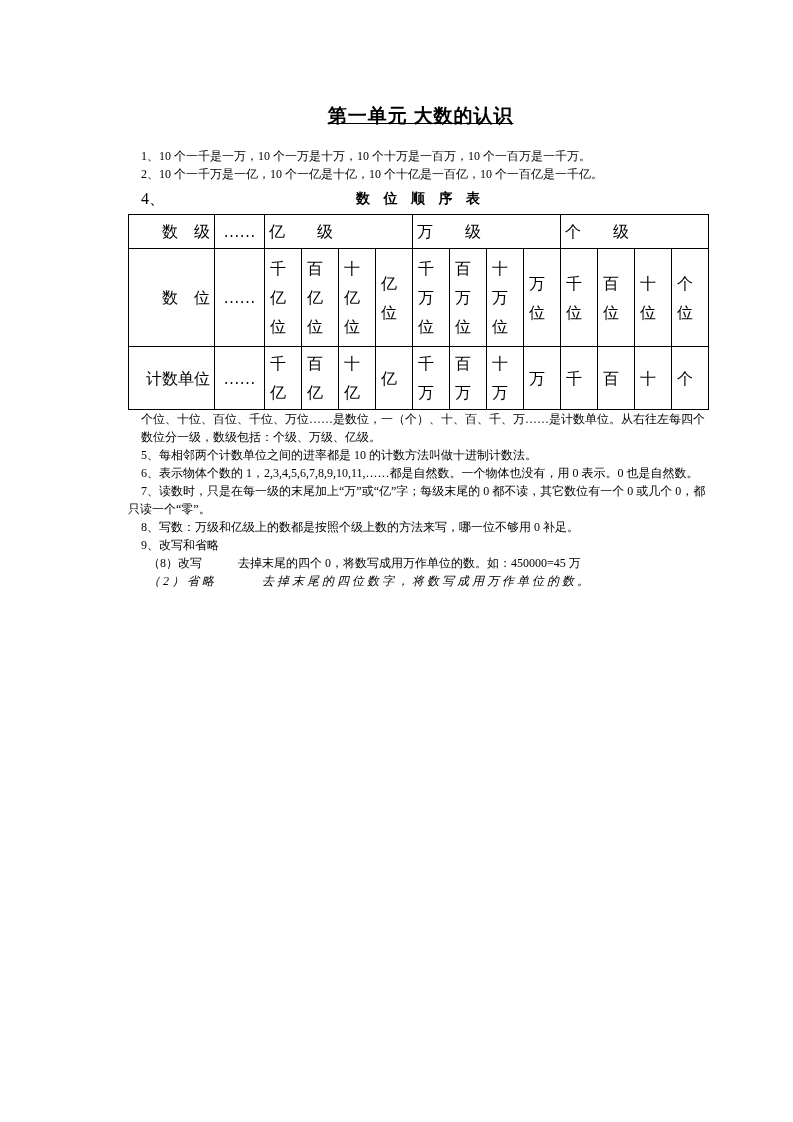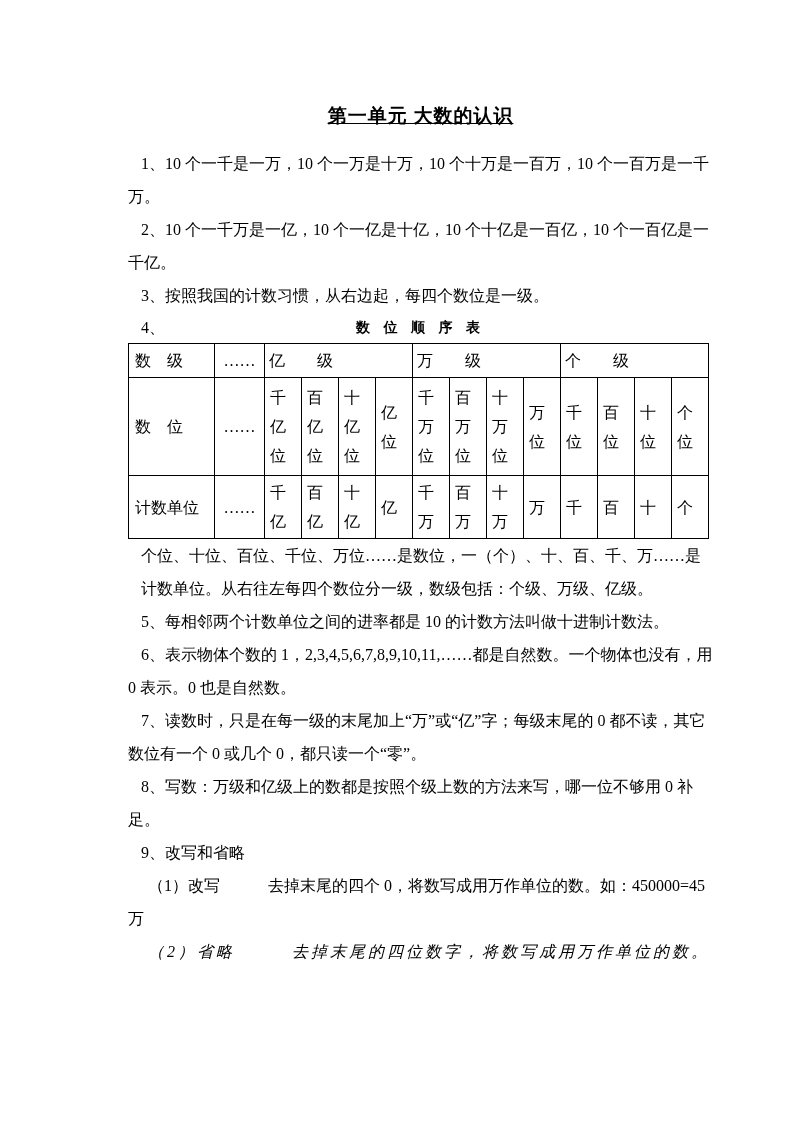--- a/index.html
+++ b/index.html
@@ -17,21 +17,21 @@
   }
   .title {
     text-align: center;
     font-size: 19px;
     font-weight: bold;
     text-decoration: underline;
     line-height: 26px;
     margin-bottom: 18px;
     letter-spacing: 1px;
   }
-  p { font-size: 16px; line-height: 33px; }
+  p { font-size: 12px; line-height: 18px; }
   .item { text-indent: 13px; }
   .after-table { margin-left: 13px; }
   .indent1 { margin-left: 40px; }
   .indent2 { text-indent: 20px; }
   .indent3 { margin-left: 63px; }
   .spread { letter-spacing: 3px; font-style: italic; }
 
   .caption-line {
     position: relative;
     line-height: 31px;
@@ -55,38 +55,37 @@
     border-collapse: collapse;
     table-layout: fixed;
     font-size: 16px;
   }
   table.pv td {
     border: 1px solid #000;
     vertical-align: middle;
     line-height: 29px;
     word-break: break-all;
   }
-  td.lbl { padding: 2px 4px 2px 6px; text-align: left; }
+  td.lbl { padding: 2px 4px 2px 6px; text-align: right; }
   td.dots { padding: 2px 4px; text-align: center; }
   td.lvl { padding: 2px 4px; }
   td.n { padding: 2px 5px; text-align: left; }
   tr.r-level { height: 31px; }
   tr.r-digit { height: 98px; }
   tr.r-unit  { height: 58px; }
 </style>
 </head>
 <body>
 
 <div class="page">
 
   <h1 class="title">第一单元 大数的认识</h1>
 
   <p class="item">1、10 个一千是一万，10 个一万是十万，10 个十万是一百万，10 个一百万是一千万。</p>
   <p class="item">2、10 个一千万是一亿，10 个一亿是十亿，10 个十亿是一百亿，10 个一百亿是一千亿。</p>
-  <p class="item">3、按照我国的计数习惯，从右边起，每四个数位是一级。</p>
 
   <div class="caption-line">
     <span class="caption-num">4、</span>
     <span class="caption-text">数 位 顺 序 表</span>
   </div>
 
   <table class="pv">
     <colgroup>
       <col style="width:86px">
       <col style="width:50px">
@@ -145,16 +144,16 @@
     </tr>
   </tbody>
     </table>
 
   <p class="after-table">个位、十位、百位、千位、万位……是数位，一（个）、十、百、千、万……是计数单位。从右往左每四个数位分一级，数级包括：个级、万级、亿级。</p>
   <p class="item">5、每相邻两个计数单位之间的进率都是 10 的计数方法叫做十进制计数法。</p>
   <p class="item">6、表示物体个数的 1，2,3,4,5,6,7,8,9,10,11,……都是自然数。一个物体也没有，用 0 表示。0 也是自然数。</p>
   <p class="item">7、读数时，只是在每一级的末尾加上“万”或“亿”字；每级末尾的 0 都不读，其它数位有一个 0 或几个 0，都只读一个“零”。</p>
   <p class="item">8、写数：万级和亿级上的数都是按照个级上数的方法来写，哪一位不够用 0 补足。</p>
   <p class="item">9、改写和省略</p>
-  <p class="indent2">（1）改写　　　去掉末尾的四个 0，将数写成用万作单位的数。如：450000=45 万</p>
+  <p class="indent2">（8）改写　　　去掉末尾的四个 0，将数写成用万作单位的数。如：450000=45 万</p>
   <p class="indent2 spread">（2）省略　　　去掉末尾的四位数字，将数写成用万作单位的数。</p>
 
 </div>
 
 </body></html>

